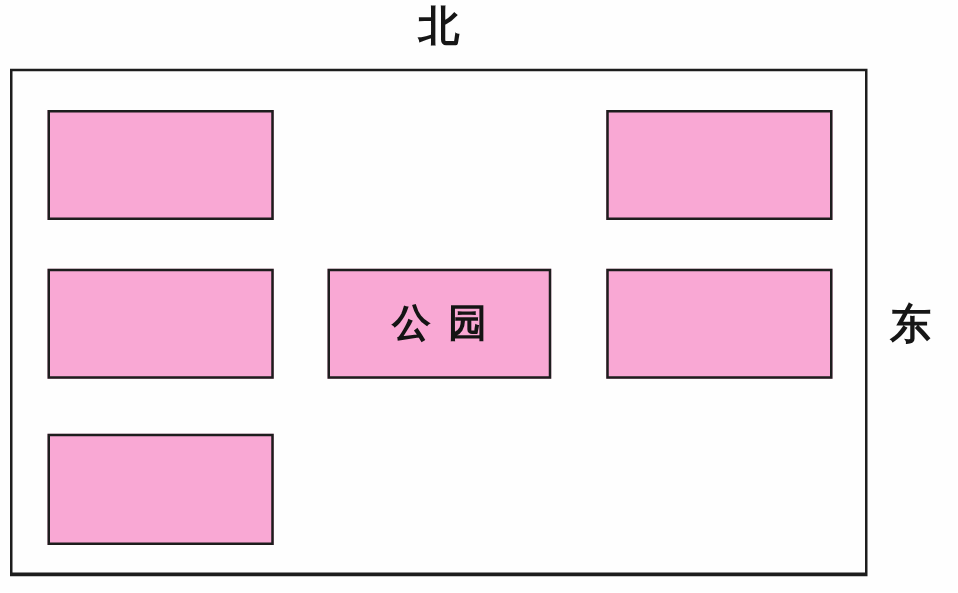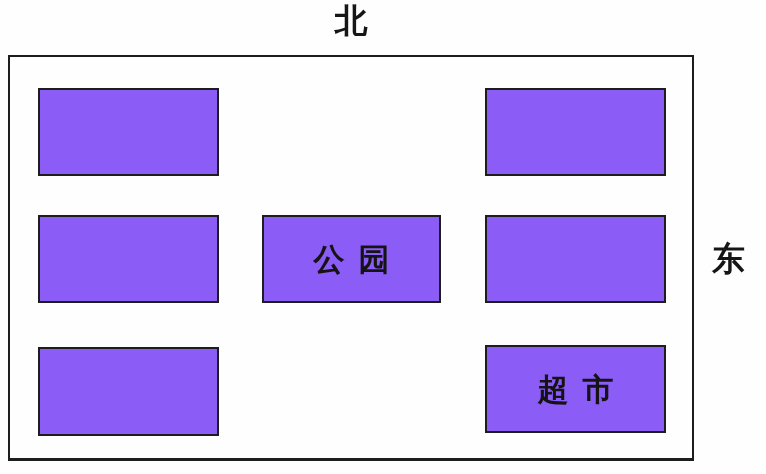--- a/index.html
+++ b/index.html
@@ -37,21 +37,21 @@
     top: 55px;
     width: 686px;
     height: 406px;
     border: 2px solid #1d1d1d;
     border-bottom-width: 3px;
     background: transparent;
   }
   .block {
     position: absolute;
     border: 2px solid #1d1d1d;
-    background: #8b5cf6;
+    background: #f9a8d4;
     display: flex;
     align-items: center;
     justify-content: center;
   }
   .block .label {
     color: #141414;
     font-size: 31px;
     font-weight: 600;
     letter-spacing: 14px;
     padding-left: 14px; 
@@ -97,19 +97,16 @@
     </div>
 
     <div class="block b-right-top">
       <span class="label"></span>
     </div>
 
     <div class="block b-right-mid">
       <span class="label"></span>
     </div>
 
-    <div class="block b-right-bot">
-      <span class="label">超市</span>
-    </div>
 
   </div>
 
 </div>
 
 </body></html>

